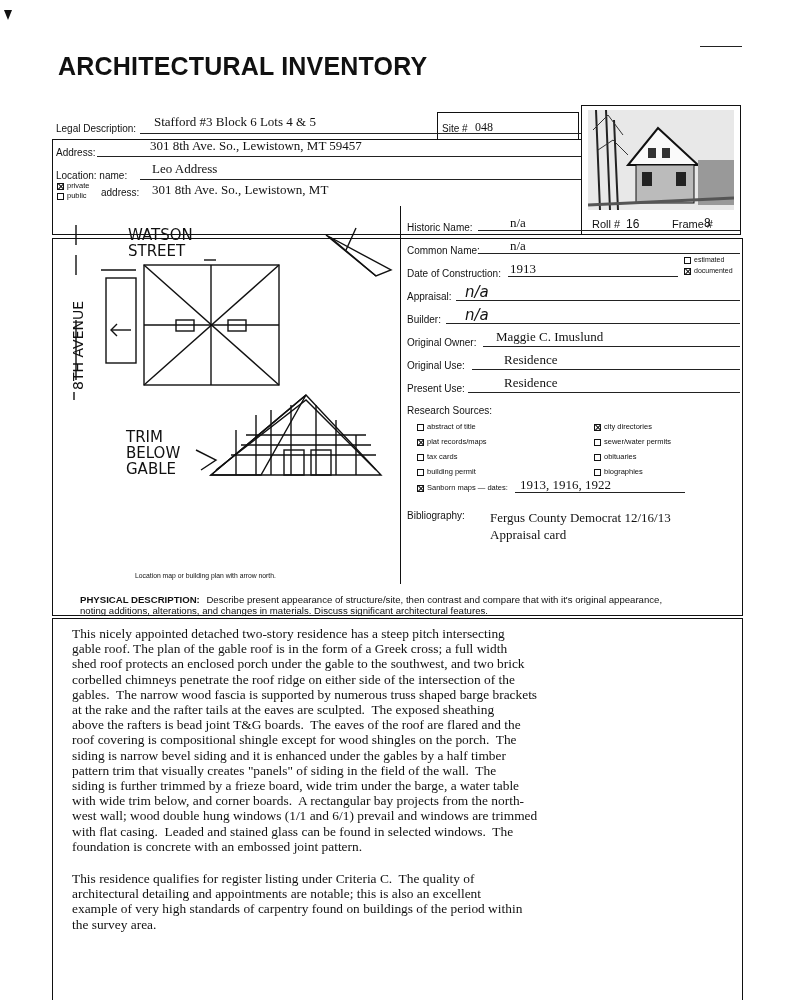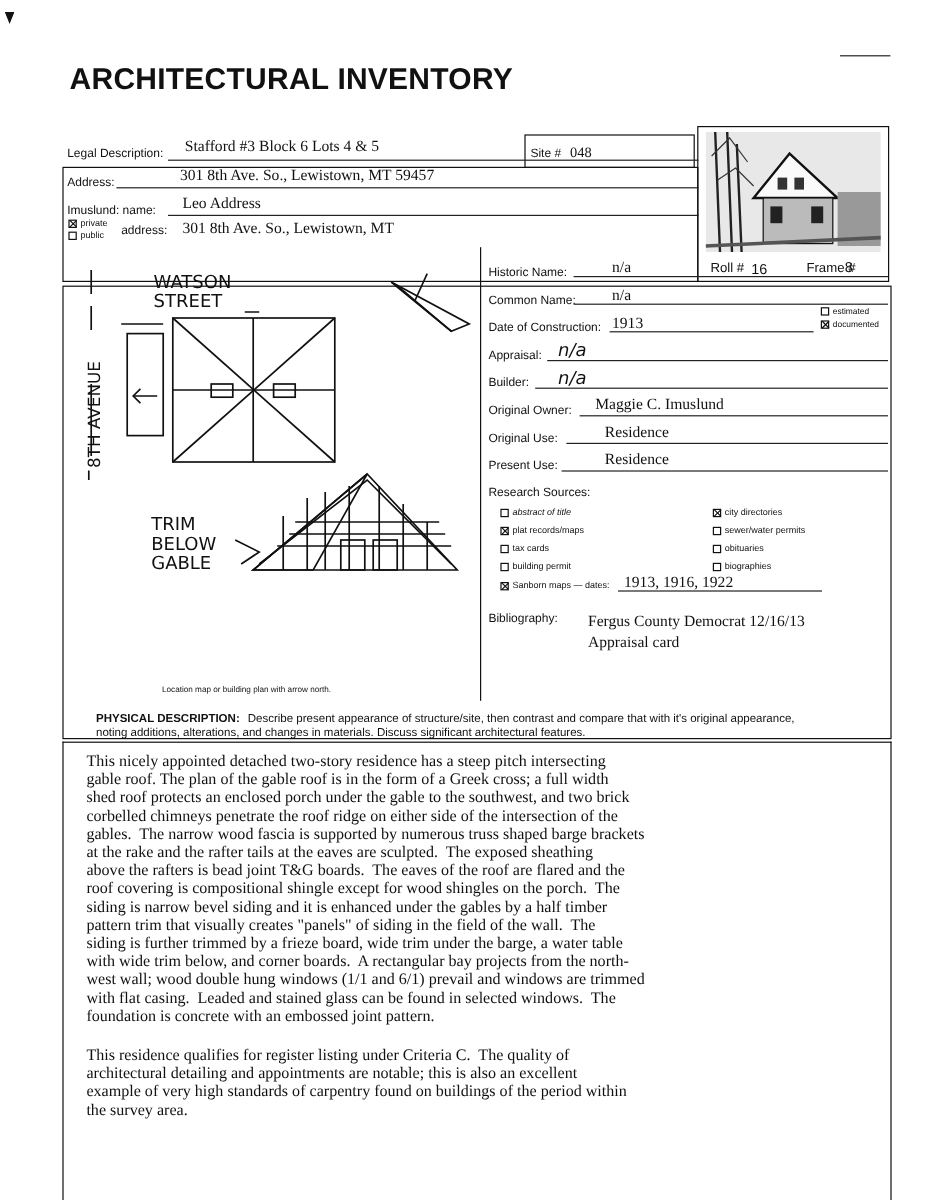--- a/index.html
+++ b/index.html
@@ -35,21 +35,21 @@
 
 <div class="box" style="left:52px;top:107px;width:530px;height:96px;border-width:1.5px;"></div>
 <div class="abs label" style="left:56px;top:123px;">Legal Description:</div>
 <div class="abs mono" style="left:154px;top:114px;font-size:13px;">Stafford #3 Block 6 Lots 4 &amp; 5</div>
 <div class="hline" style="left:140px;top:133px;width:442px;"></div>
 
 <div class="abs label" style="left:56px;top:147px;">Address:</div>
 <div class="abs mono" style="left:150px;top:138px;font-size:13px;">301 8th Ave. So., Lewistown, MT  59457</div>
 <div class="hline" style="left:97px;top:156px;width:485px;"></div>
 
-<div class="abs label" style="left:56px;top:170px;">Imuslund: name:</div>
+<div class="abs label" style="left:56px;top:170px;">Location: name:</div>
 <div class="abs mono" style="left:152px;top:161px;font-size:13px;">Leo Address</div>
 <div class="hline" style="left:140px;top:179px;width:442px;"></div>
 
 <div class="abs small" style="left:57px;top:181px;">
   <span class="cb checked"></span><span>private</span>
 </div>
 <div class="abs small" style="left:57px;top:191px;">
   <span class="cb"></span><span>public</span>
 </div>
 <div class="abs label" style="left:101px;top:187px;">address:</div>
@@ -160,21 +160,21 @@
 <div class="abs label" style="left:407px;top:360px;">Original Use:</div>
 <div class="abs mono" style="left:504px;top:352px;font-size:13px;">Residence</div>
 <div class="hline" style="left:472px;top:369px;width:268px;"></div>
 
 <div class="abs label" style="left:407px;top:383px;">Present Use:</div>
 <div class="abs mono" style="left:504px;top:375px;font-size:13px;">Residence</div>
 <div class="hline" style="left:468px;top:392px;width:272px;"></div>
 
 <div class="abs label" style="left:407px;top:405px;">Research Sources:</div>
 
-<div class="abs small" style="left:417px;top:422px;font-style:italic;"><span class="cb"></span><span>abstract of title</span></div>
+<div class="abs small" style="left:417px;top:422px;"><span class="cb"></span><span>abstract of title</span></div>
 <div class="abs small" style="left:417px;top:437px;"><span class="cb checked"></span><span>plat records/maps</span></div>
 <div class="abs small" style="left:417px;top:452px;"><span class="cb"></span><span>tax cards</span></div>
 <div class="abs small" style="left:417px;top:467px;"><span class="cb"></span><span>building permit</span></div>
 <div class="abs small" style="left:417px;top:483px;"><span class="cb checked"></span><span>Sanborn maps — dates:</span></div>
 <div class="abs mono" style="left:520px;top:477px;font-size:13px;">1913, 1916, 1922</div>
 <div class="hline" style="left:515px;top:492px;width:170px;"></div>
 
 <div class="abs small" style="left:594px;top:422px;"><span class="cb checked"></span><span>city directories</span></div>
 <div class="abs small" style="left:594px;top:437px;"><span class="cb"></span><span>sewer/water permits</span></div>
 <div class="abs small" style="left:594px;top:452px;"><span class="cb"></span><span>obituaries</span></div>

